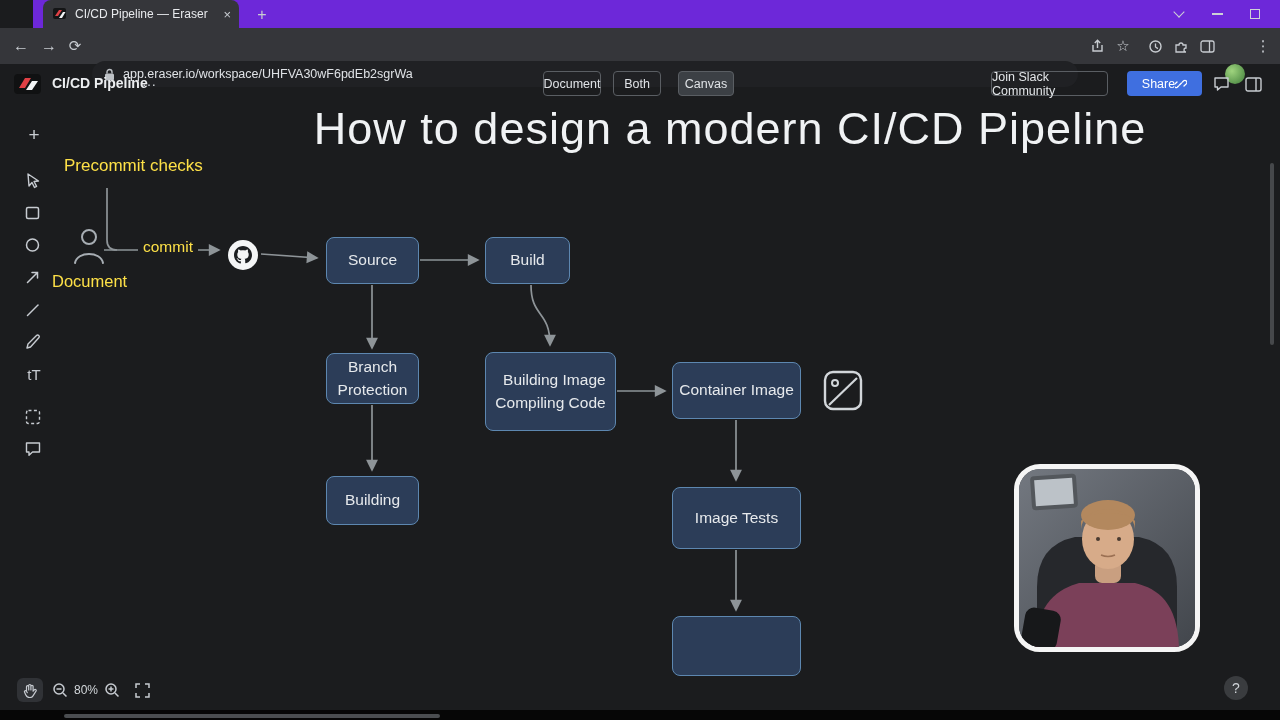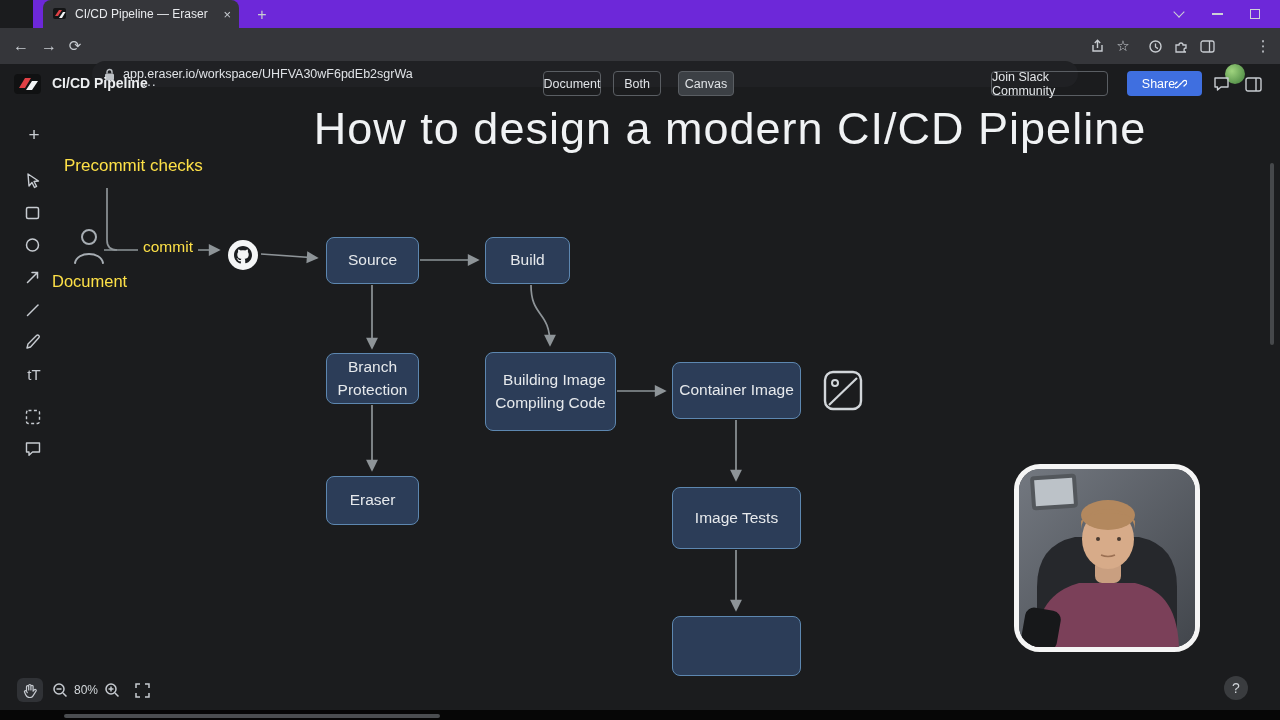--- a/index.html
+++ b/index.html
@@ -217,21 +217,21 @@
 
   <svg class="abs" style="left:227px;top:239px;" width="32" height="32" viewBox="0 0 32 32">
     <circle cx="16" cy="16" r="15" fill="#f4f5f6"></circle>
     <path d="M16 7 c-5 0 -9 4 -9 9 c0 4 2.6 7.4 6.2 8.6 c0.5 .1 .7 -.2 .7 -.5 v-1.8 c-2.5 .5 -3 -1.2 -3 -1.2 c-.4 -1 -.9 -1.3 -.9 -1.3 c-.8 -.5 .1 -.5 .1 -.5 c.9 .1 1.3 .9 1.3 .9 c.8 1.3 2 .9 2.5 .7 c.1 -.6 .3 -.9 .5 -1.1 c-2 -.2 -4.1 -1 -4.1 -4.4 c0 -1 .3 -1.8 .9 -2.4 c-.1 -.2 -.4 -1.1 .1 -2.4 c0 0 .8 -.2 2.5 .9 c.7 -.2 1.5 -.3 2.2 -.3 s1.5 .1 2.2 .3 c1.7 -1.1 2.5 -.9 2.5 -.9 c.5 1.3 .2 2.2 .1 2.4 c.6 .6 .9 1.4 .9 2.4 c0 3.4 -2.1 4.2 -4.1 4.4 c.3 .3 .6 .8 .6 1.6 v2.4 c0 .3 .2 .6 .7 .5 C22.4 23.4 25 20 25 16 c0 -5 -4 -9 -9 -9 Z" fill="#1c1e21"></path>
   </svg>
 
   <div class="abs node" style="left:326px;top:237px;width:93px;height:47px;">Source</div>
   <div class="abs node" style="left:485px;top:237px;width:85px;height:47px;">Build</div>
   <div class="abs node" style="left:326px;top:353px;width:93px;height:51px;">Branch
 Protection</div>
-  <div class="abs node" style="left:326px;top:476px;width:93px;height:49px;">Eraser</div>
+  <div class="abs node" style="left:326px;top:476px;width:93px;height:49px;">Building</div>
   <div class="abs node" style="left:485px;top:352px;width:131px;height:79px;text-align:right;">Building Image
 Compiling Code</div>
   <div class="abs node" style="left:672px;top:362px;width:129px;height:57px;">Container Image</div>
   <div class="abs node" style="left:672px;top:487px;width:129px;height:62px;">Image Tests</div>
   <div class="abs node" style="left:672px;top:616px;width:129px;height:60px;"></div>
 
   <svg class="abs" style="left:822px;top:369px;" width="42" height="43" viewBox="0 0 42 43">
     <rect x="3" y="3" width="36" height="37" rx="8" fill="none" stroke="#d2d6da" stroke-width="2.4"></rect>
     <circle cx="13" cy="14" r="3" fill="none" stroke="#d2d6da" stroke-width="2"></circle>
     <line x1="7" y1="36" x2="35" y2="9" stroke="#d2d6da" stroke-width="2.2"></line>

